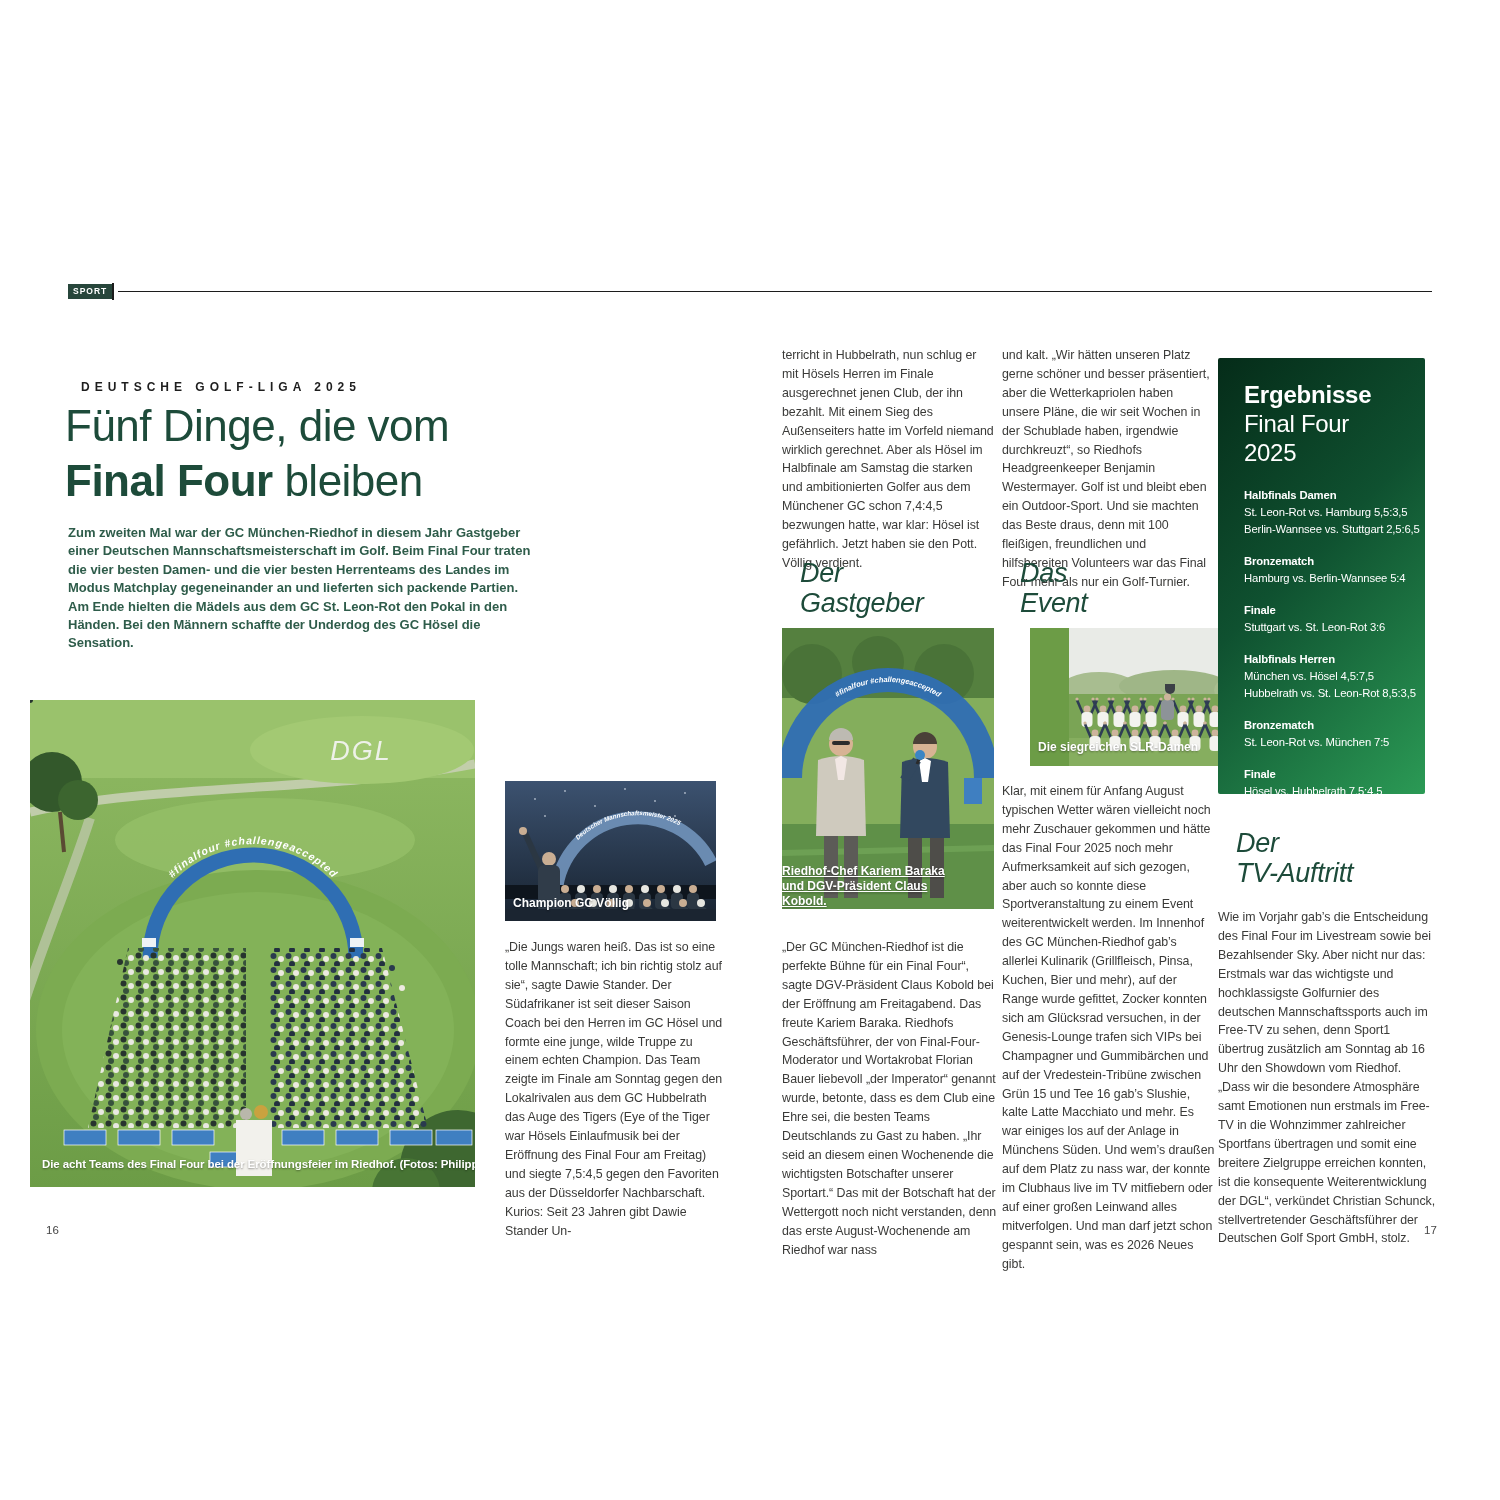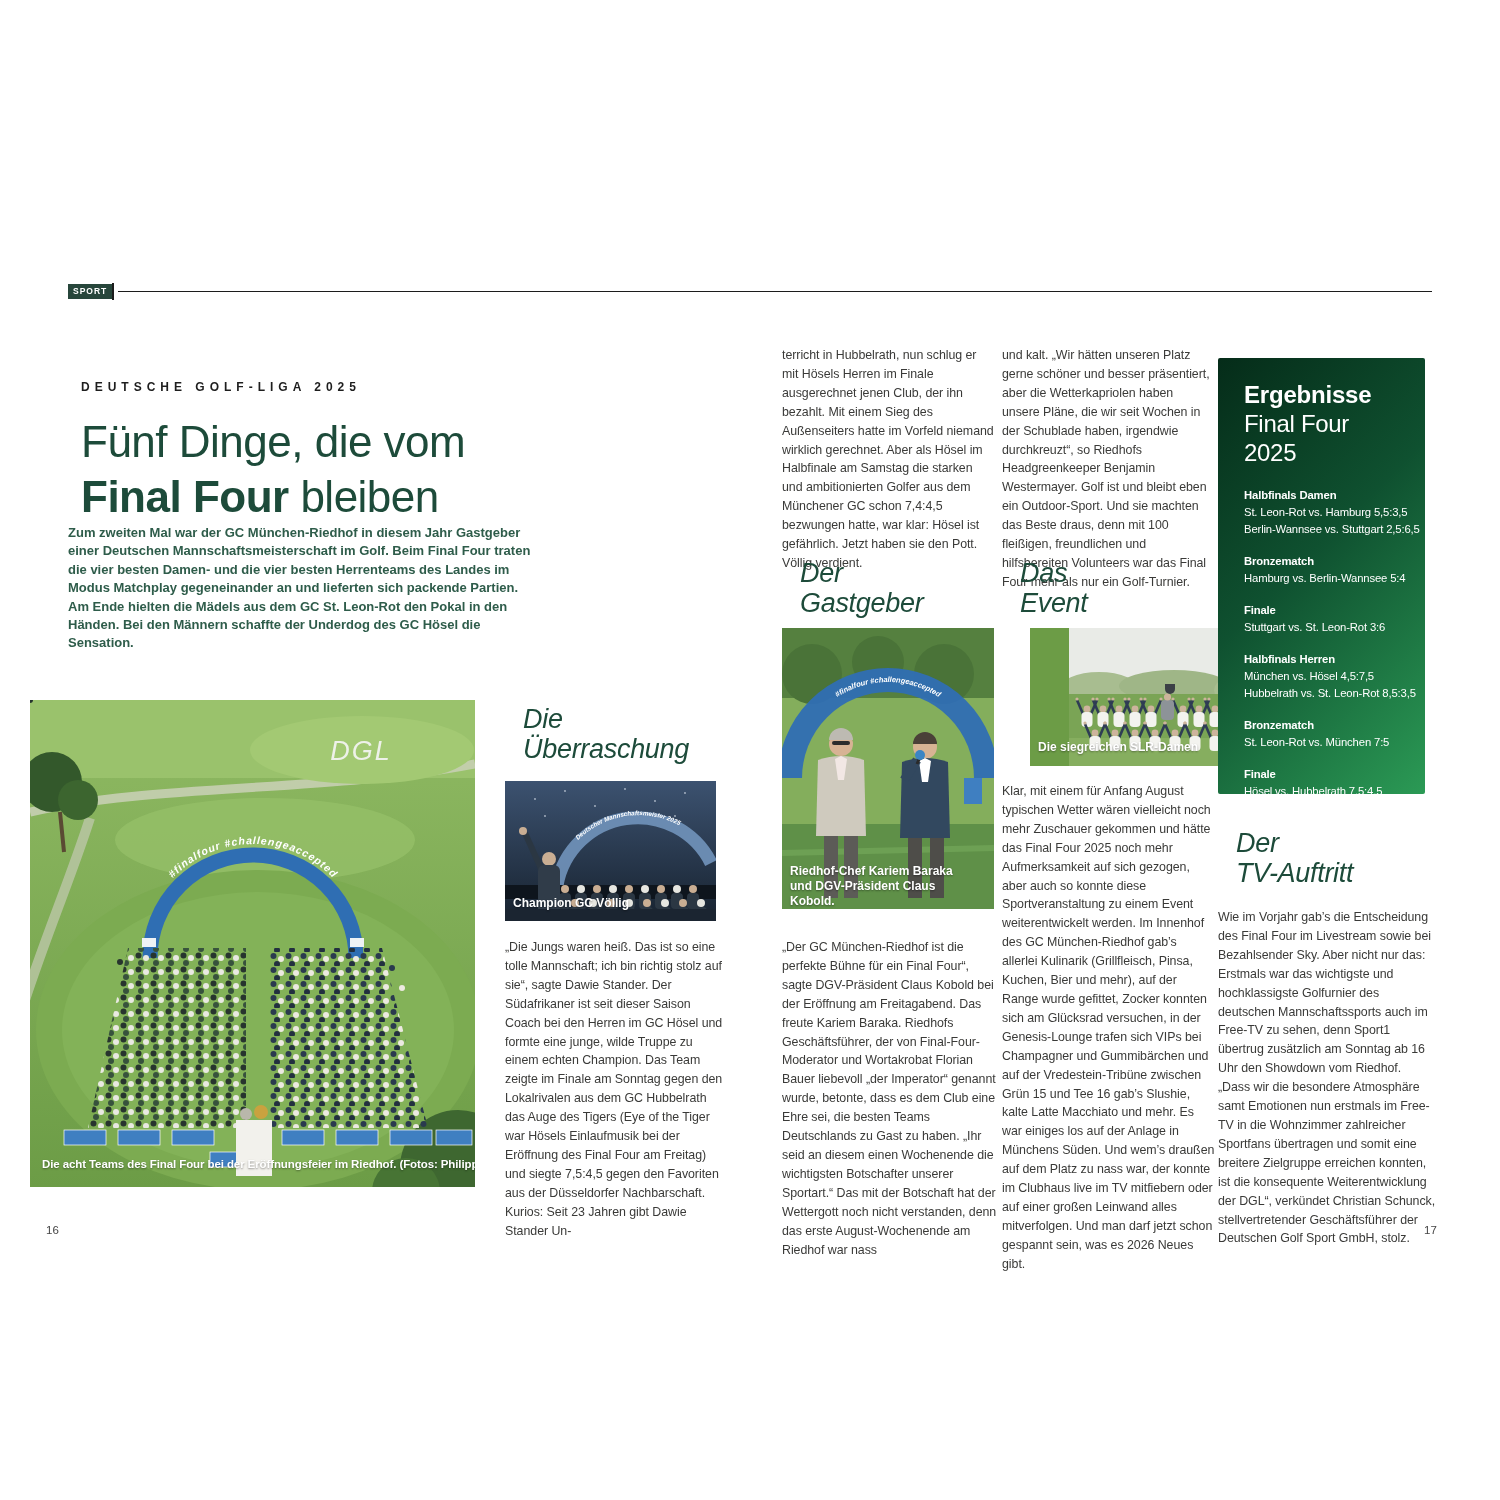--- a/index.html
+++ b/index.html
@@ -50,21 +50,21 @@
 </head>
 <body>
 
 <div class="canvas">
 
   <div class="abs badge" style="left:68px;top:284px;">SPORT</div>
   <div class="abs vtick" style="left:112px;top:283px;"></div>
   <div class="abs rule" style="left:118px;top:291px;width:1314px;"></div>
 
   <div class="abs eyebrow" style="left:81px;top:380px;">DEUTSCHE GOLF-LIGA 2025</div>
-  <h1 class="abs headline" style="left:65px;top:398px;margin:16px;">
+  <h1 class="abs headline" style="left:65px;top:398px;margin:0;">
     <span>Fünf Dinge, die vom</span><br>
     <b>Final Four</b><span> bleiben</span>
   </h1>
   <p class="abs intro" style="left:68px;top:524px;margin:0;">Zum zweiten Mal war der GC München-Riedhof in diesem Jahr Gastgeber einer Deutschen Mannschaftsmeisterschaft im Golf. Beim Final Four traten die vier besten Damen- und die vier besten Herrenteams des Landes im Modus Matchplay gegeneinander an und lieferten sich packende Partien. Am Ende hielten die Mädels aus dem GC St. Leon-Rot den Pokal in den Händen. Bei den Männern schaffte der Underdog des GC Hösel die Sensation.</p>
 
   <div class="photo" style="left:30px;top:700px;width:445px;height:487px;">
     <svg width="445" height="487" viewBox="0 0 445 487">
       <defs>
         <linearGradient id="mg" x1="0" y1="0" x2="0" y2="1">
           <stop offset="0" stop-color="#90ba63"></stop>
@@ -117,27 +117,20 @@
         <rect x="406" y="430" width="36" height="15" fill="#3f7fc1" stroke="#ffffff" stroke-width=".7"></rect>
         <rect x="180" y="452" width="46" height="15" fill="#3f7fc1" stroke="#ffffff" stroke-width=".7"></rect>
       </g>
       <rect x="206" y="420" width="36" height="56" fill="#f2f1ec"></rect>
       <circle cx="216" cy="414" r="6" fill="#b9b7ab"></circle>
       <circle cx="231" cy="412" r="7" fill="#c9a23f"></circle>
     </svg>
     <div class="pcap main" style="left:12px;top:457px;">Die acht Teams des Final Four bei der Eröffnungsfeier im Riedhof. (Fotos: Philipp Eibl)</div>
   </div>
 
-  <div class="abs sec" style="left:505px;top:702px;height:62px;">
-    <div class="bar"></div>
-    <div class="t">
-      <span>Die</span><br>
-      <span>Überraschung</span>
-    </div>
-  </div>
 
   <div class="photo" style="left:505px;top:781px;width:211px;height:140px;">
     <svg width="211" height="140" viewBox="0 0 211 140">
       <defs>
         <linearGradient id="ng" x1="0" y1="0" x2="0" y2="1">
           <stop offset="0" stop-color="#3c5270"></stop>
             <stop offset="1" stop-color="#17222f"></stop>
         </linearGradient>
         <path id="champArchPath" d="M50,100 A86,86 0 0 1 208,77" fill="none"></path>
         <g id="cg1">
@@ -231,21 +224,21 @@
       <circle cx="143" cy="119" r="12" fill="#d7b394"></circle>
       <path d="M131,116 A12,12 0 0 1 155,116 Z" fill="#4a4038"></path>
       <path d="M120,134 Q143,126 166,134 L168,210 L118,210 Z" fill="#32485f"></path>
       <polygon points="137,133 143,130 149,133 146,154 140,154" fill="#ffffff"></polygon>
       <path d="M122,152 Q130,140 135,132" stroke="#32485f" stroke-width="9" fill="none"></path>
       <line x1="135" y1="136" x2="138" y2="129" stroke="#2a2a2a" stroke-width="3"></line>
       <circle cx="138" cy="127" r="5" fill="#3b85c4"></circle>
       <rect x="126" y="210" width="14" height="60" fill="#4e4d49"></rect>
       <rect x="148" y="210" width="14" height="60" fill="#4e4d49"></rect>
     </svg>
-    <div class="pcap" style="left:8px;top:236px;width:185px;">Riedhof-Chef Kariem Baraka und DGV-Präsident Claus Kobold.</div>
+    <div class="pcap" style="left:0;top:236px;width:185px;text-decoration:underline;">Riedhof-Chef Kariem Baraka und DGV-Präsident Claus Kobold.</div>
   </div>
 
   <p class="abs copy" style="left:782px;top:938px;width:215px;margin:0;">„Der GC München-Riedhof ist die perfekte Bühne für ein Final Four“, sagte DGV-Präsident Claus Kobold bei der Eröffnung am Freitagabend. Das freute Kariem Baraka. Riedhofs Geschäftsführer, der von Final-Four-Moderator und Wortakrobat Florian Bauer liebevoll „der Imperator“ genannt wurde, betonte, dass es dem Club eine Ehre sei, die besten Teams Deutschlands zu Gast zu haben. „Ihr seid an diesem einen Wochenende die wichtigsten Botschafter unserer Sportart.“ Das mit der Botschaft hat der Wettergott noch nicht verstanden, denn das erste August-Wochenende am Riedhof war nass</p>
 
   <p class="abs copy" style="left:1002px;top:346px;width:212px;margin:0;">und kalt. „Wir hätten unseren Platz gerne schöner und besser präsentiert, aber die Wetterkapriolen haben unsere Pläne, die wir seit Wochen in der Schublade haben, irgendwie durchkreuzt“, so Riedhofs Headgreenkeeper Benjamin Westermayer. Golf ist und bleibt eben ein Outdoor-Sport. Und sie machten das Beste draus, denn mit 100 fleißigen, freundlichen und hilfsbereiten Volunteers war das Final Four mehr als nur ein Golf-Turnier.</p>
 
   <div class="abs sec" style="left:1002px;top:556px;height:62px;">
     <div class="bar"></div>
     <div class="t">
       <span>Das</span><br>

